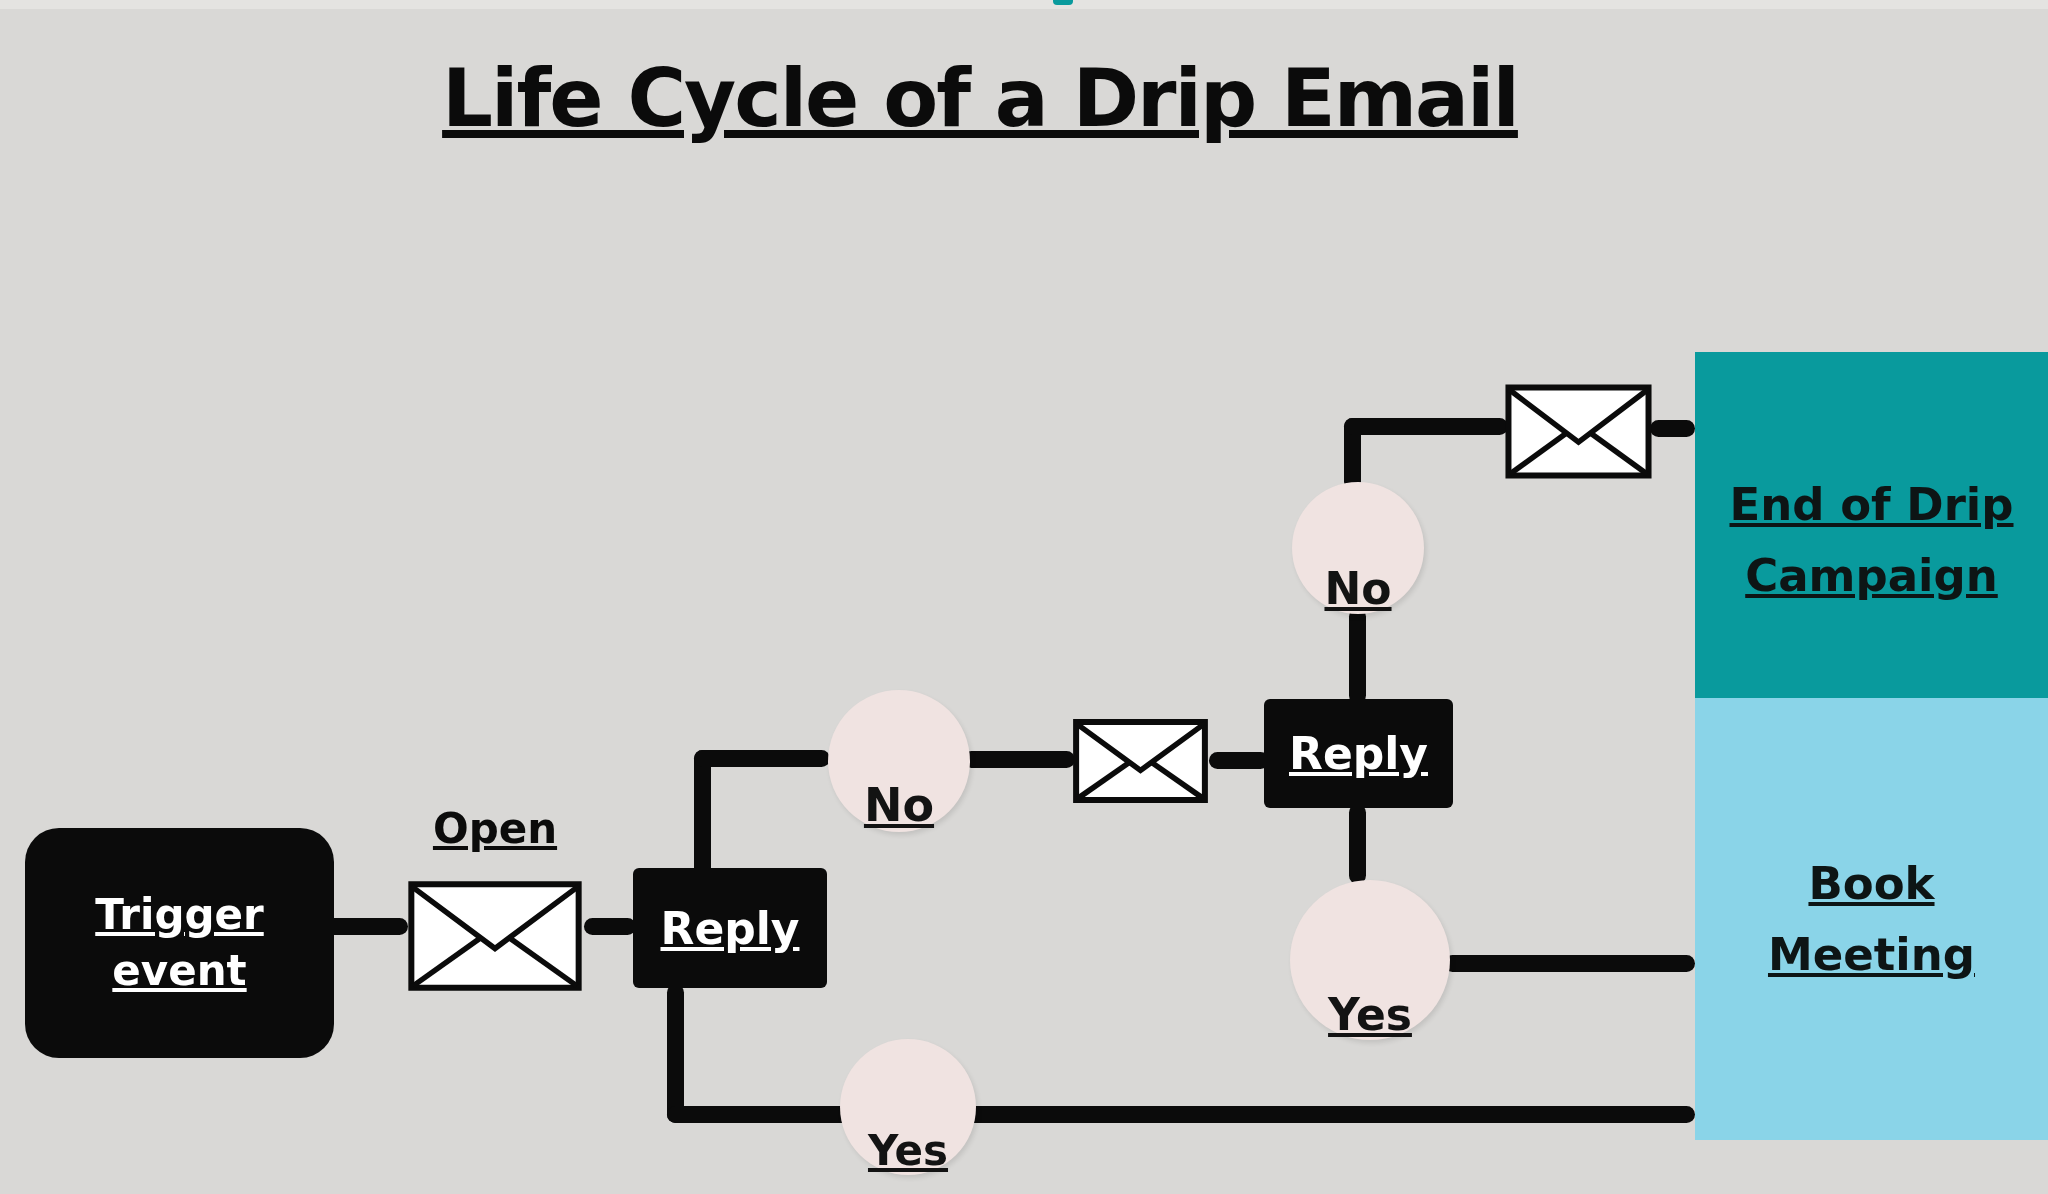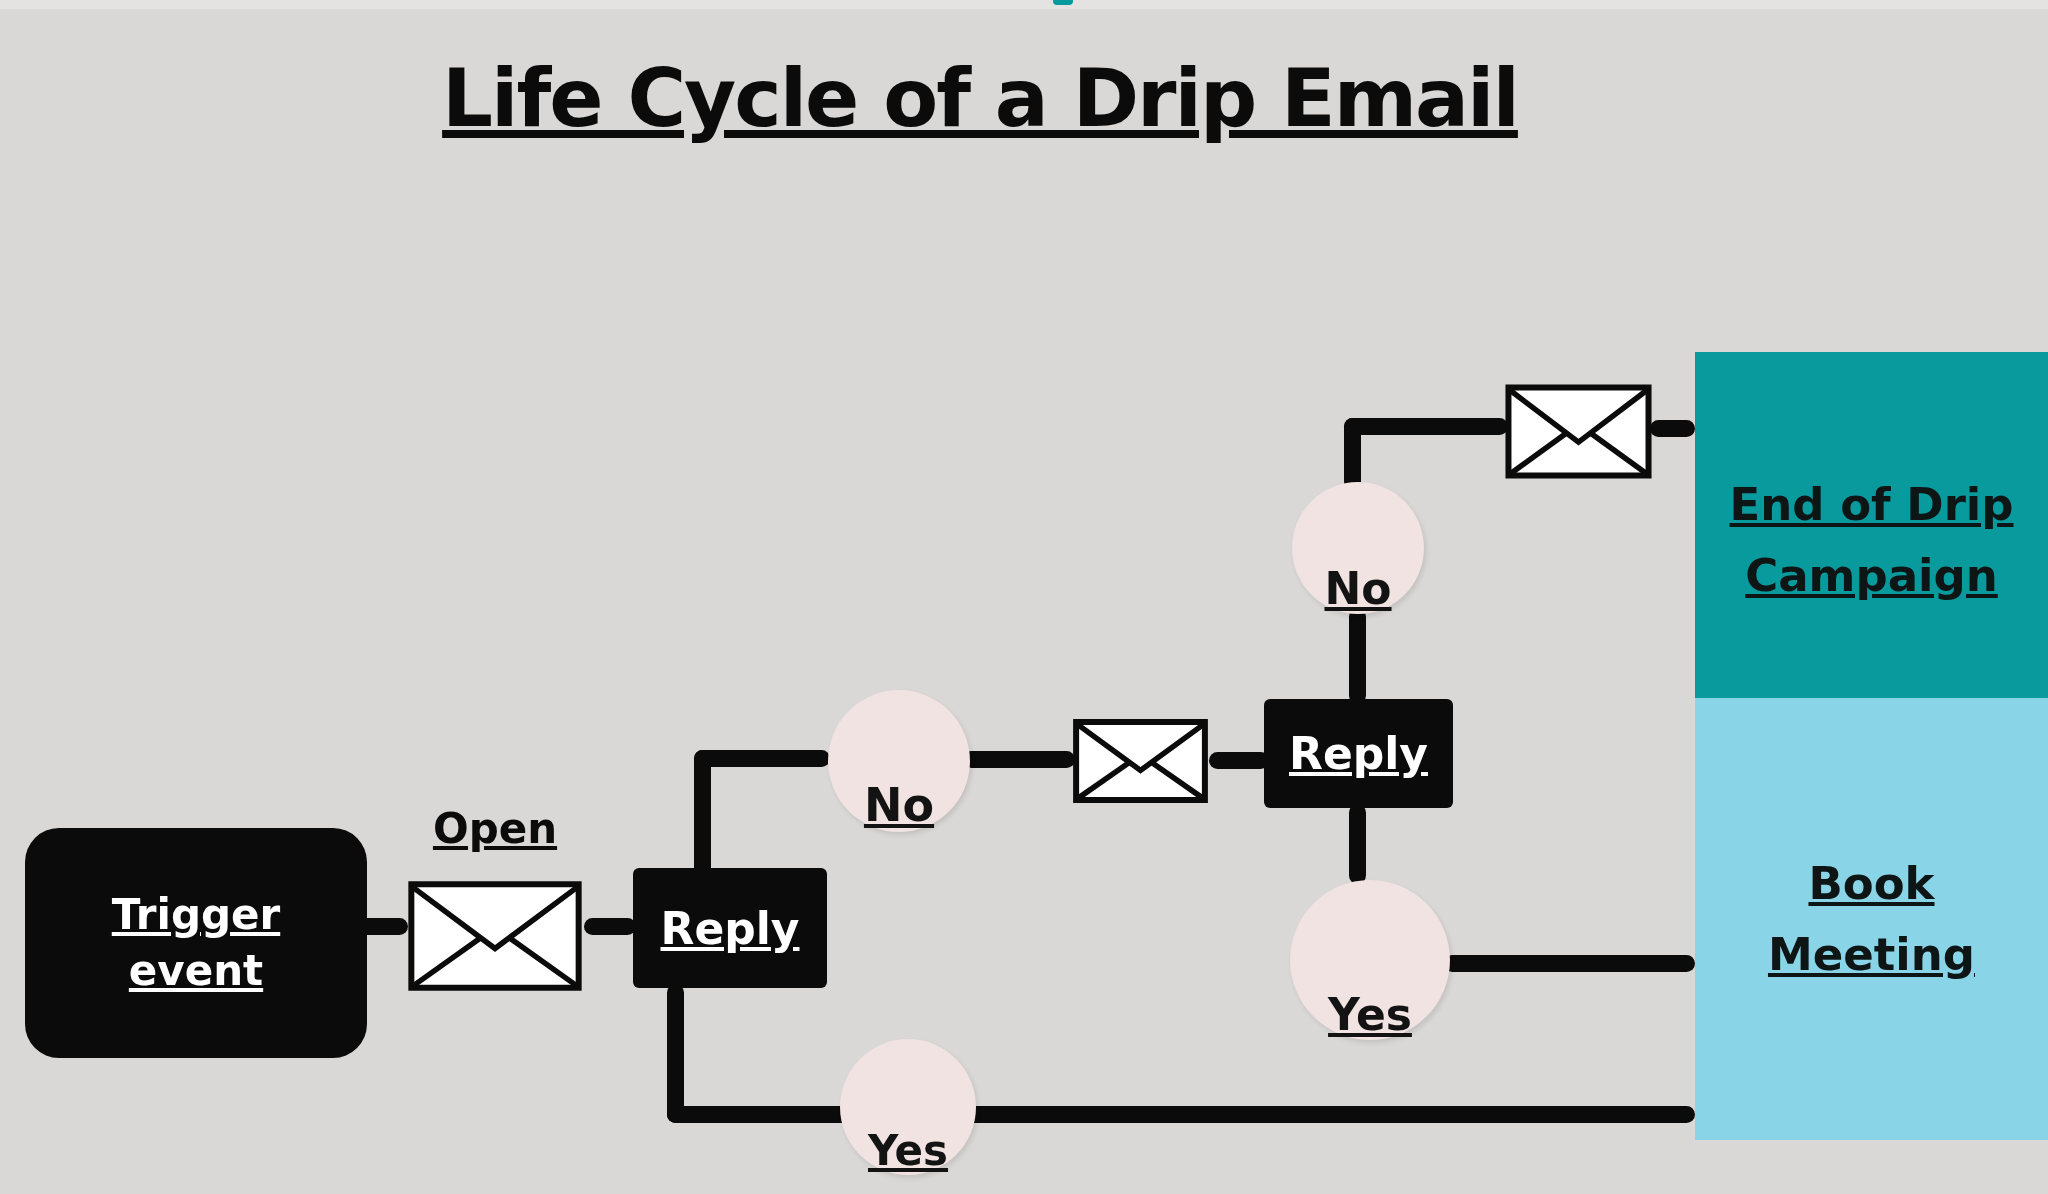--- a/index.html
+++ b/index.html
@@ -42,21 +42,21 @@
     background: var(--node-black, #0b0b0b);
     color: var(--node-text-light, #ffffff);
     display: flex;
     flex-direction: column;
     align-items: center;
     justify-content: center;
     text-align: center;
     font-weight: bold;
   }
   .trigger {
-    left: 25px; top: 828px; width: 342px; height: 230px;
+    left: 25px; top: 828px; width: 309px; height: 230px;
     border-radius: 34px;
     font-size: 42px;
     line-height: 56px;
   }
   .reply-1 {
     left: 633px; top: 868px; width: 194px; height: 120px;
     border-radius: 6px;
     font-size: 44px;
   }
   .reply-2 {

